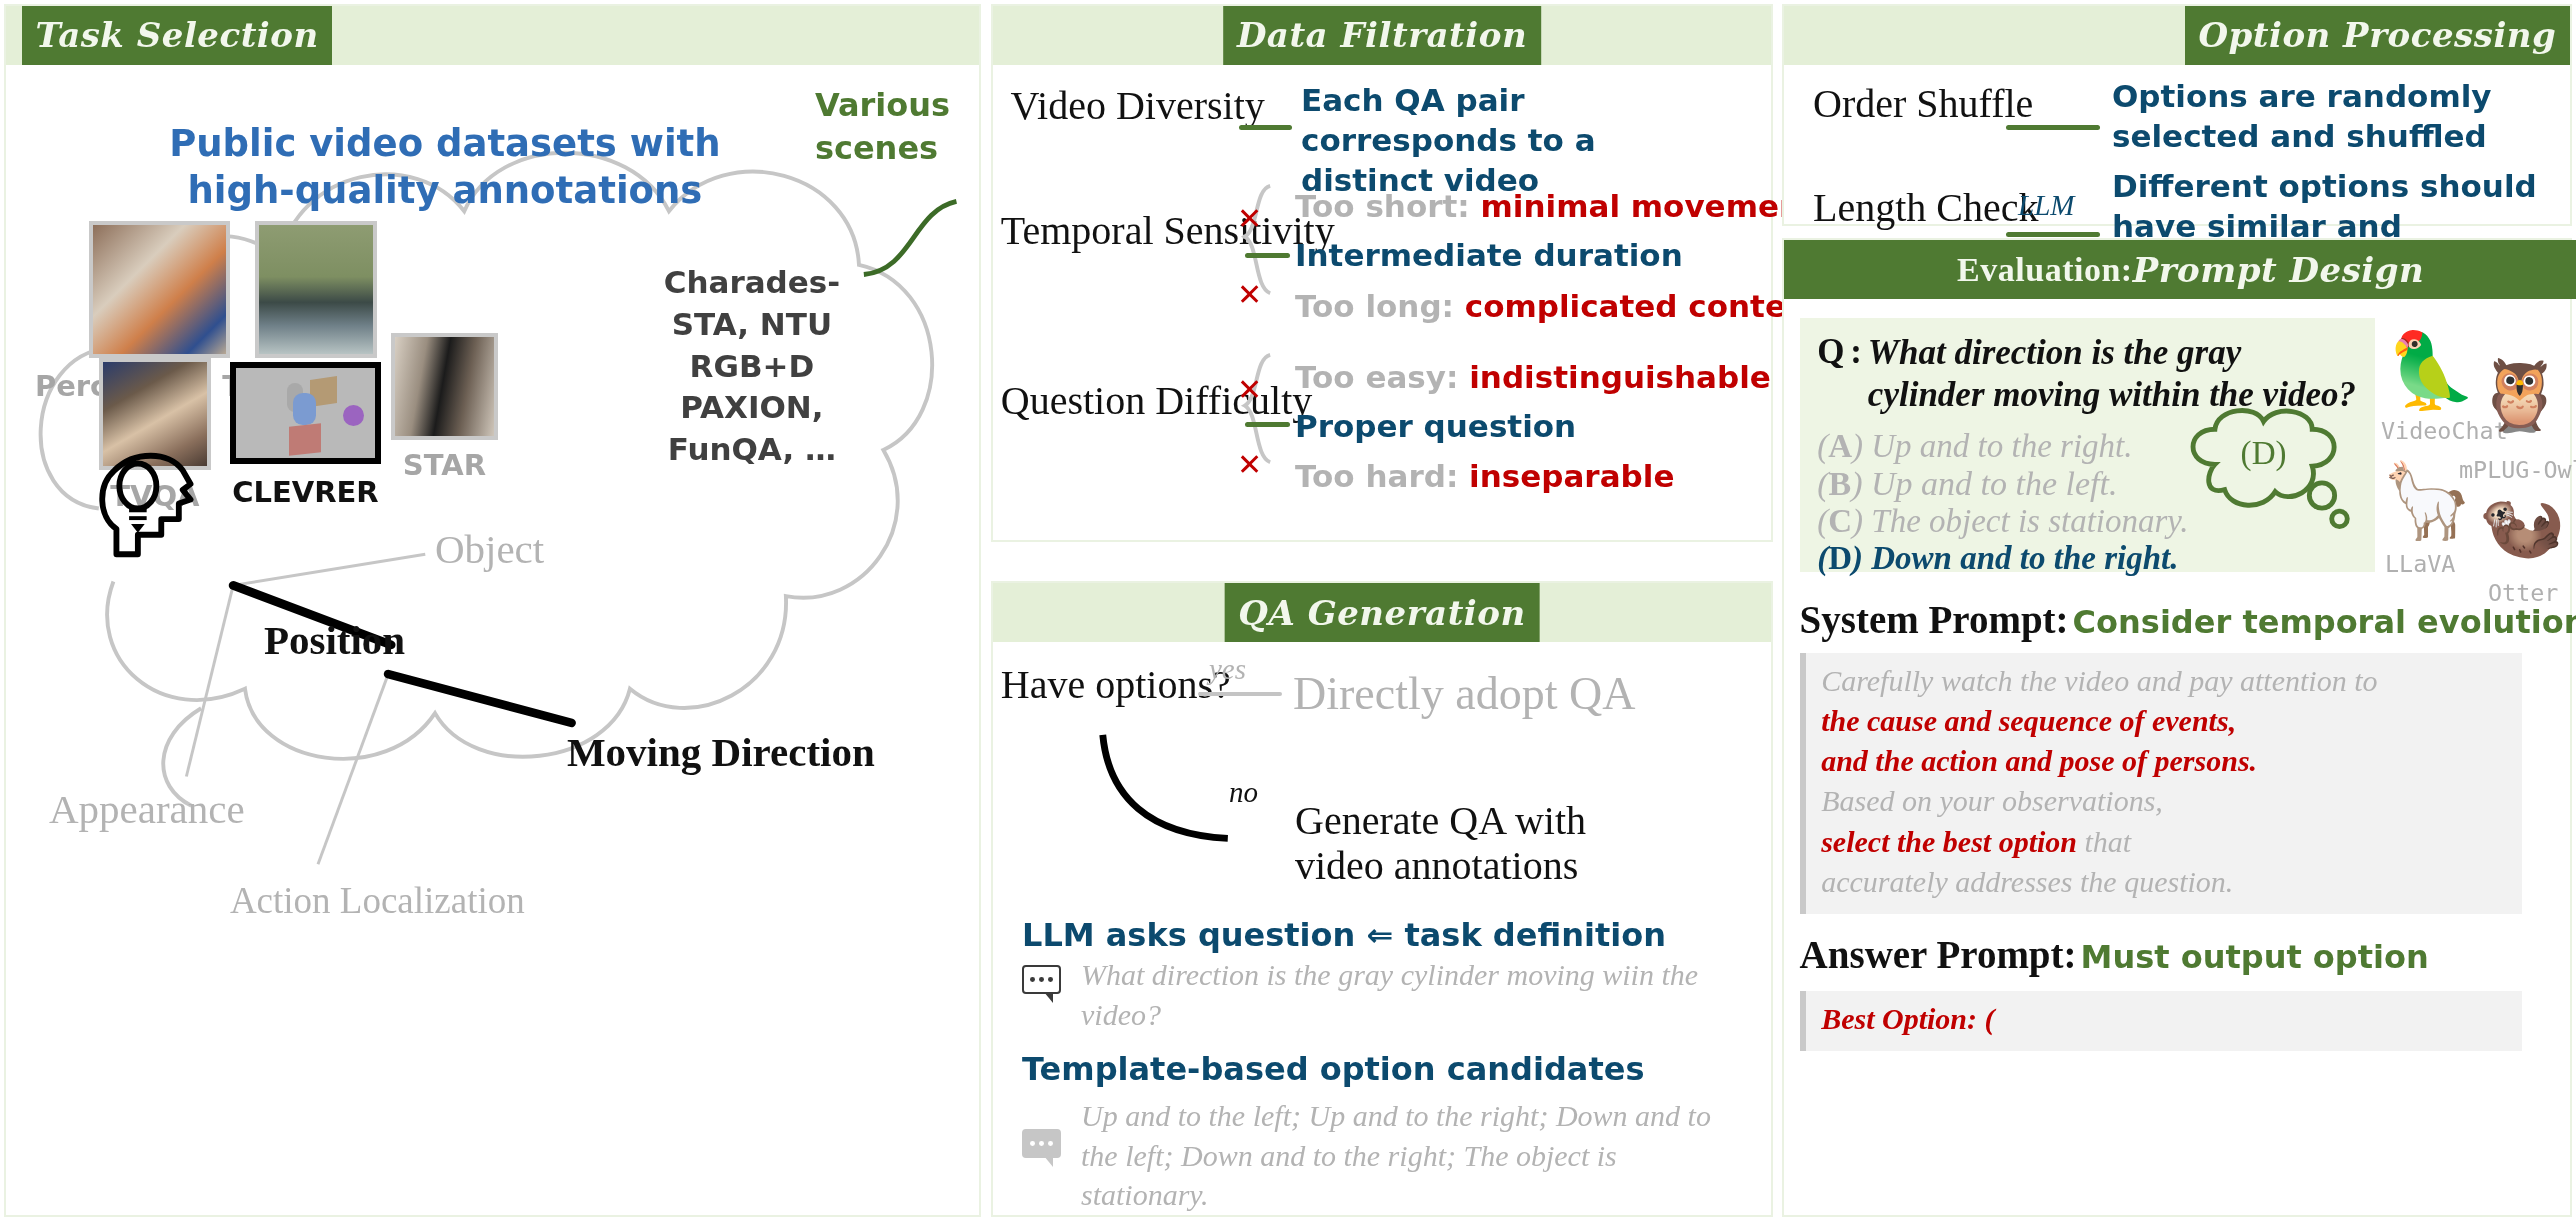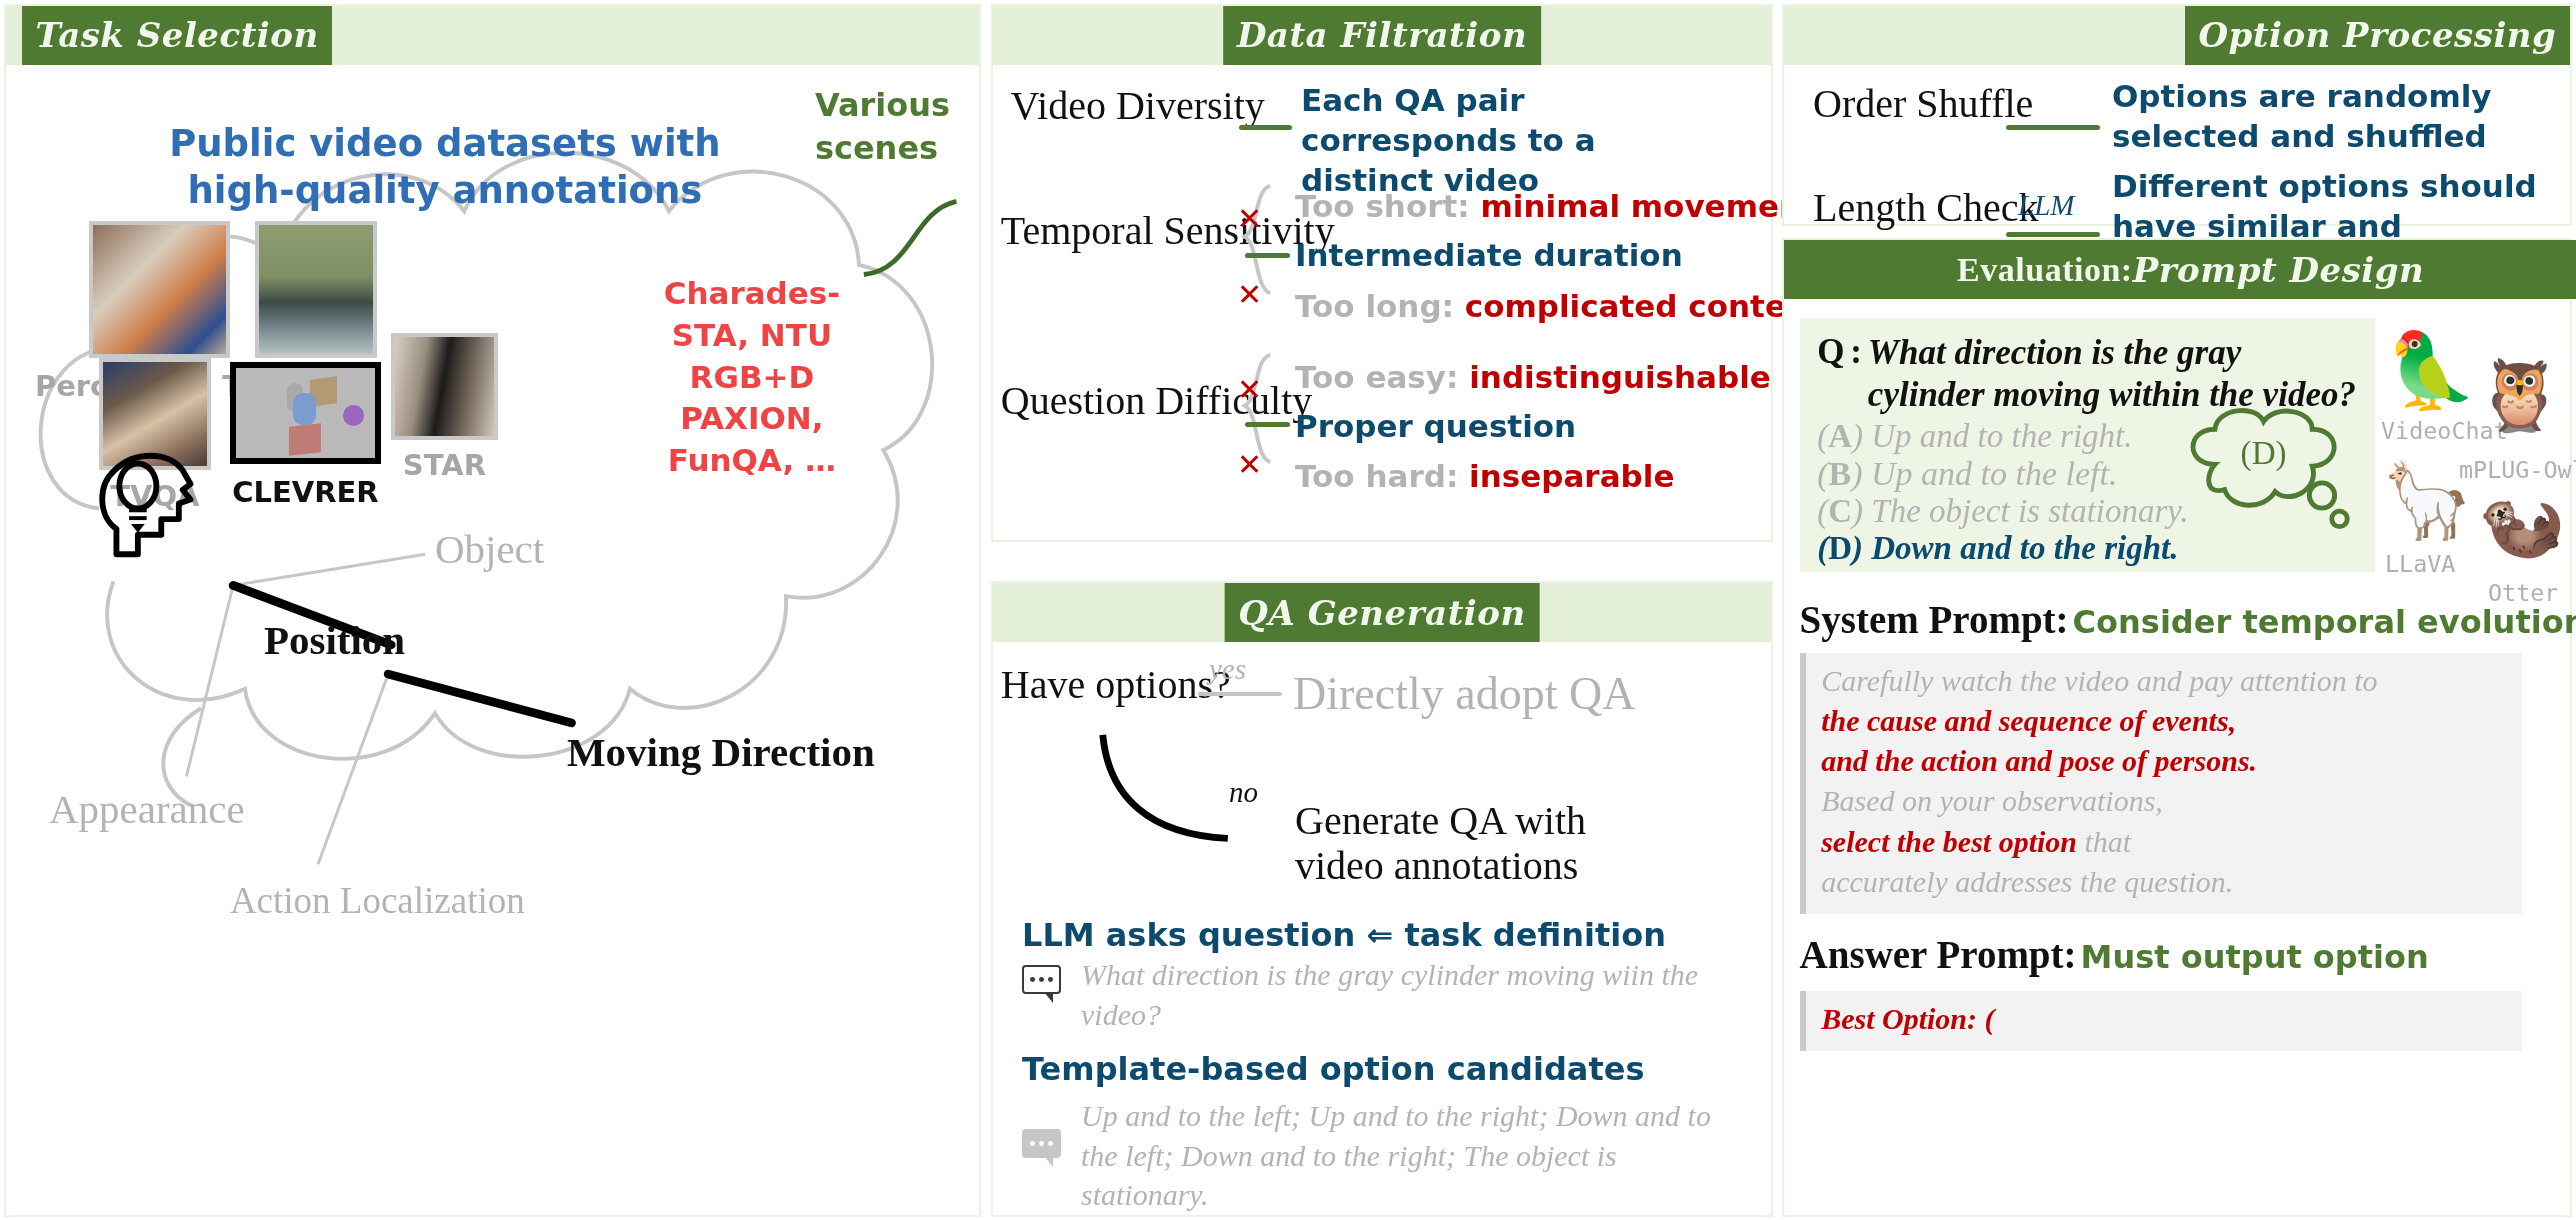--- a/index.html
+++ b/index.html
@@ -34,22 +34,22 @@
   
   #p1{left:3.9px;top:3.9px;width:977px;height:1213px;}
   #p1 .body{position:relative;height:1152px;overflow:hidden;}
   .cloud-svg{position:absolute;left:0;top:0;}
   .cloud-title{position:absolute;left:127px;top:55px;width:624px;text-align:center;
     color:#2f6db5;font-family:"DejaVu Sans",sans-serif;font-weight:600;
     font-size:37px;line-height:1.28;}
   .various{position:absolute;left:809px;top:19.5px;width:146px;text-align:left;
     color:#4f7a32;font-family:"DejaVu Sans",sans-serif;font-weight:600;
     font-size:32px;line-height:1.32;}
-  .dslist{position:absolute;left:624px;top:208px;width:244px;text-align:center;
-    color:#ef4444;font-family:"DejaVu Sans",sans-serif;font-weight:600;
+  .dslist{position:absolute;left:624px;top:197px;width:244px;text-align:center;
+    color:#404040;font-family:"DejaVu Sans",sans-serif;font-weight:600;
     font-size:31px;line-height:1.35;}
 
   .thumb{position:absolute;box-sizing:border-box;background:#cfcfcf;
          border:4.9px solid #c9c9c9;overflow:hidden;}
   .thumb.dark{border:6.8px solid #000;}
   .thumb-lbl{position:absolute;color:#a6a6a6;
     font-family:"DejaVu Sans",sans-serif;font-weight:600;font-size:29px;
     text-align:center;white-space:nowrap;}
   .thumb-lbl.blklbl{color:#111;}
 
@@ -300,21 +300,21 @@
           <span>Prompt Design</span>
       </div>
     </div>
 
     <div class="qbox" style="left:15.6px;top:78px;width:575px;height:254px;padding:13.7px 17.6px;">
       <div style="display:flex;align-items:flex-start;gap:5.9px;">
         <span style="font-family:'Liberation Serif',serif;font-weight:700;font-size:35px;color:#111;">Q</span>
         <span style="font-family:'Liberation Serif',serif;font-weight:700;font-size:35px;color:#111;">:</span>
         <span class="qline blk" style="font-size:35px;line-height:1.2;font-weight:600;">What direction is the gray cylinder moving within the video?</span>
       </div>
-      <div style="margin-top:2px;">
+      <div style="margin-top:12px;">
         <span class="qline gry" style="font-size:33px;">(<span style="font-family:'Liberation Serif',serif;font-weight:700;font-style:normal;">A</span>) <span>Up and to the right.</span></span>
       </div>
       <div>
         <span class="qline gry" style="font-size:34px;margin-top:24px;">(<span style="font-family:'Liberation Serif',serif;font-weight:700;font-style:normal;">B</span>) <span>Up and to the left.</span></span>
       </div>
       <div>
         <span class="qline gry" style="font-size:33px;">(<span style="font-family:'Liberation Serif',serif;font-weight:700;font-style:normal;">C</span>) <span>The object is stationary.</span></span>
       </div>
       <div>
         <span class="qline grn" style="font-size:33px;font-weight:600;">(<span style="font-family:'Liberation Serif',serif;font-weight:700;font-style:normal;">D</span>) <span>Down and to the right.</span></span>

